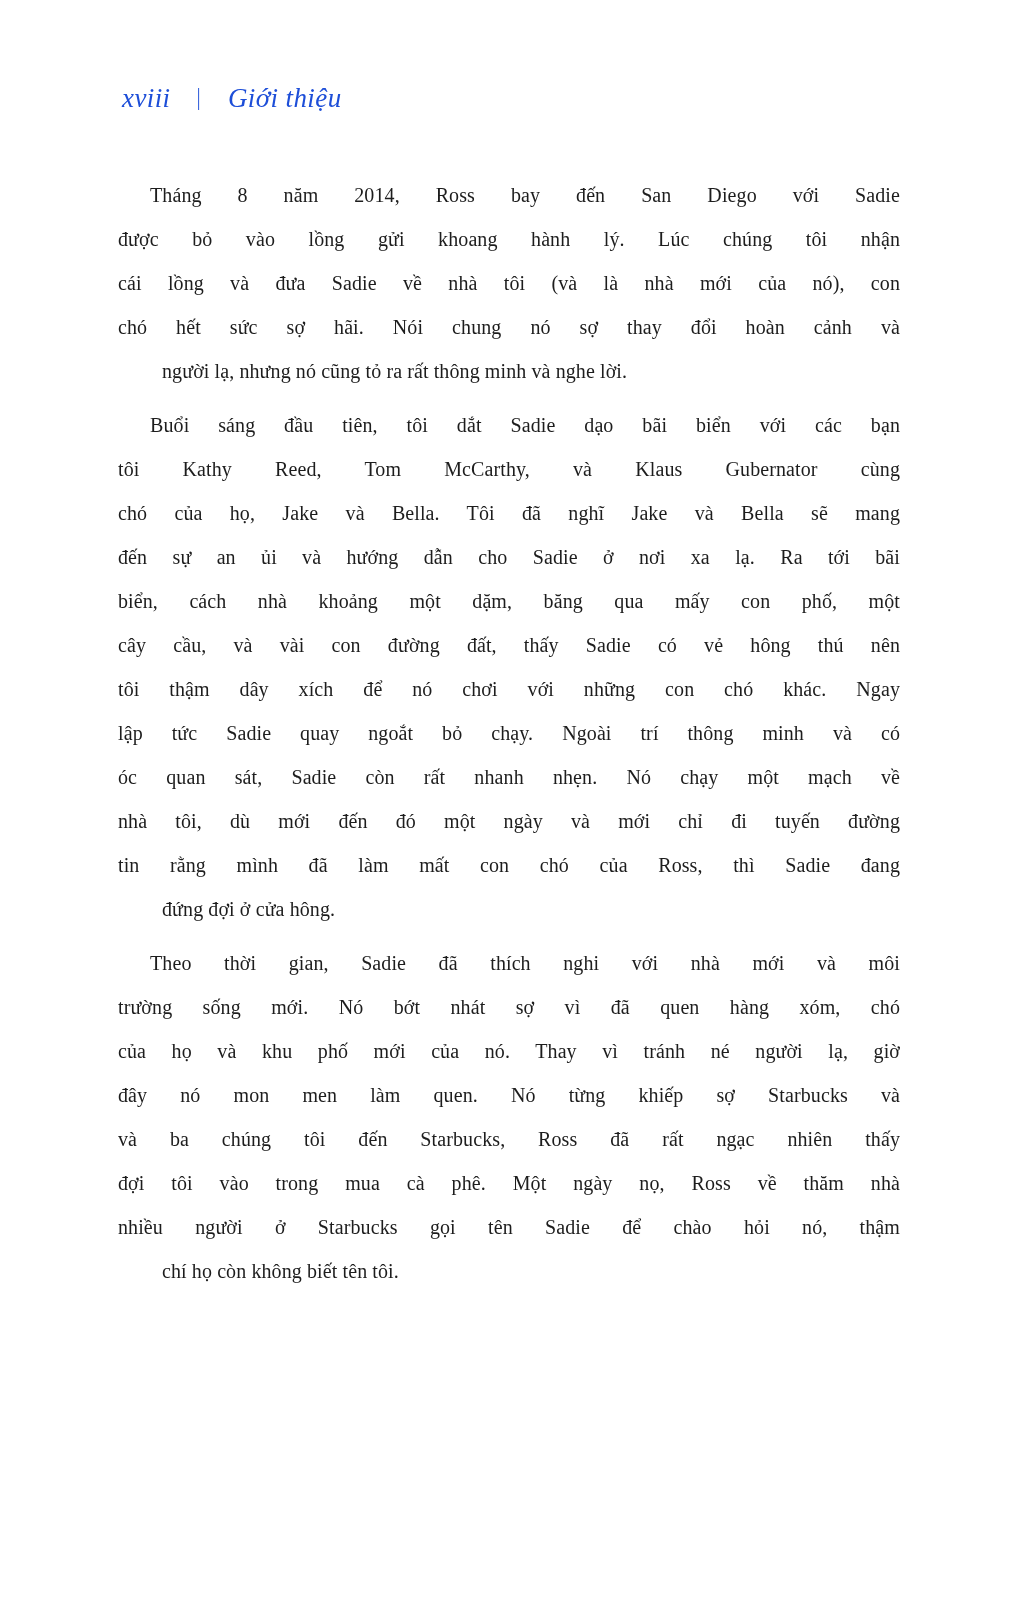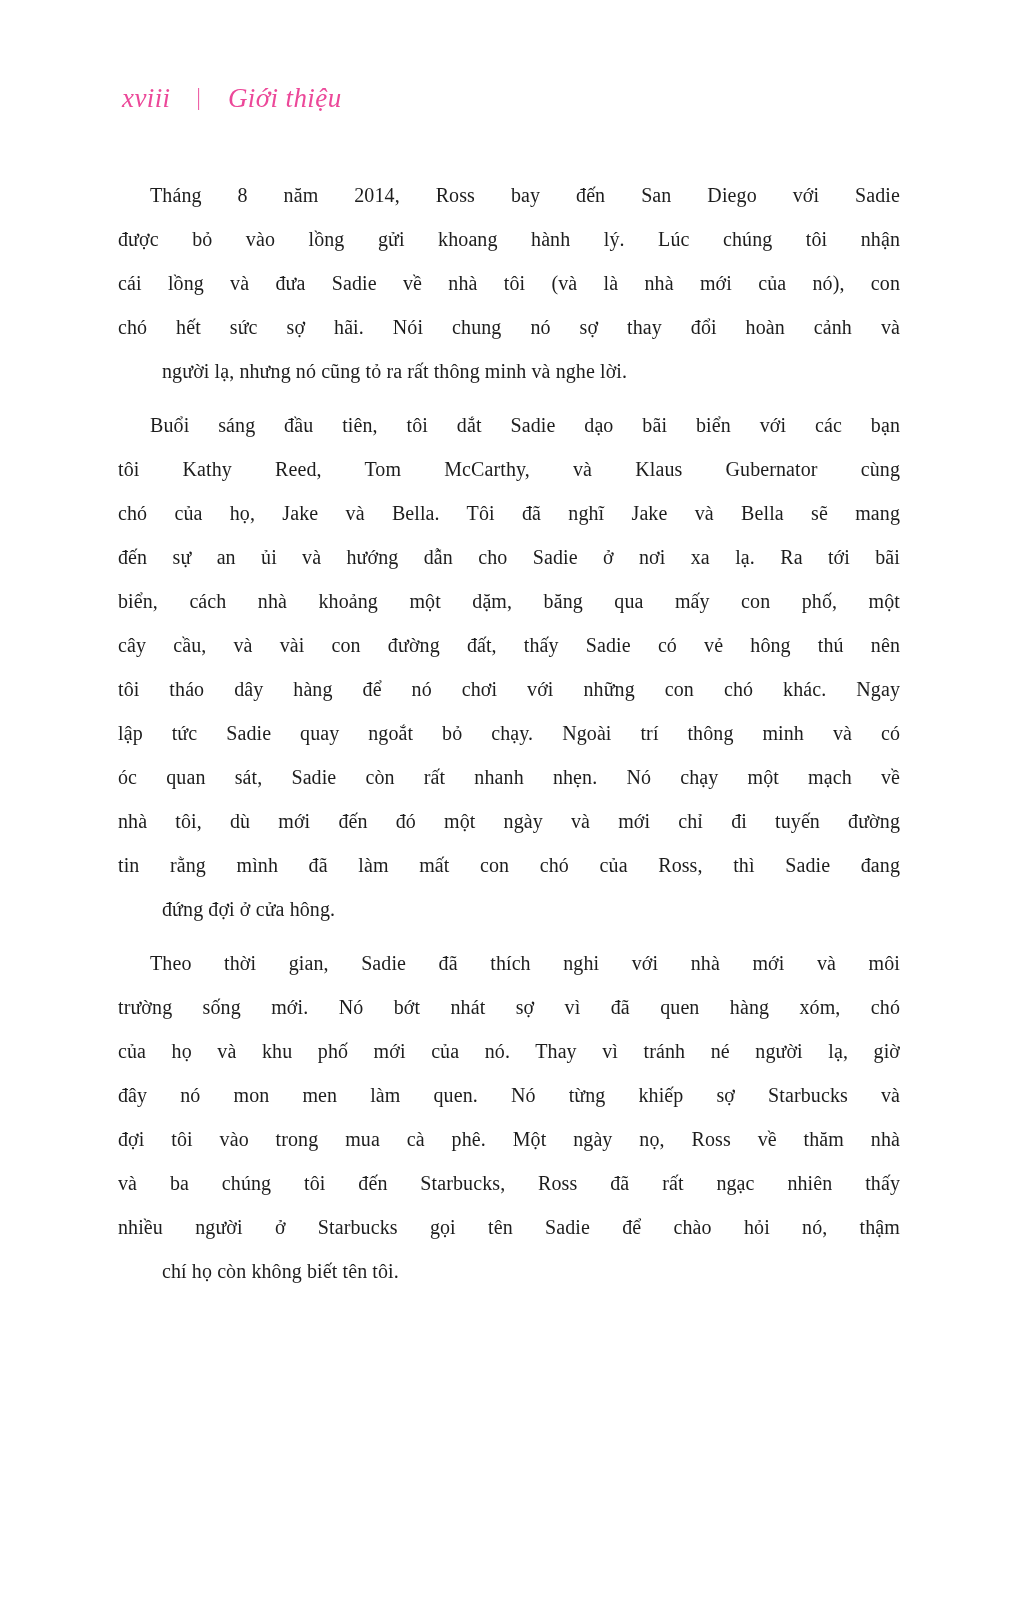--- a/index.html
+++ b/index.html
@@ -60,51 +60,51 @@
   .line.last {
     text-align-last: left;
     margin-left: 44px;
   }
 </style>
 </head>
 <body style="background: rgb(255, 255, 255);">
 
 <div class="page">
 
-  <div class="running-header" style="color: #ec4899;">
+  <div class="running-header" style="color: #1d4ed8;">
     <span class="pagenum">xviii</span><span class="sep">|</span><span class="section">Giới thiệu</span>
   </div>
 
   <div class="body-text" id="body-text" style="color: rgb(29, 29, 29);">
       <div class="para">
         <div class="line first">Tháng 8 năm 2014, Ross bay đến San Diego với Sadie</div>
         <div class="line">được bỏ vào lồng gửi khoang hành lý. Lúc chúng tôi nhận</div>
         <div class="line">cái lồng và đưa Sadie về nhà tôi (và là nhà mới của nó), con</div>
         <div class="line">chó hết sức sợ hãi. Nói chung nó sợ thay đổi hoàn cảnh và</div>
         <div class="line last">người lạ, nhưng nó cũng tỏ ra rất thông minh và nghe lời.</div>
       </div>
       <div class="para">
         <div class="line first">Buổi sáng đầu tiên, tôi dắt Sadie dạo bãi biển với các bạn</div>
         <div class="line">tôi Kathy Reed, Tom McCarthy, và Klaus Gubernator cùng</div>
         <div class="line">chó của họ, Jake và Bella. Tôi đã nghĩ Jake và Bella sẽ mang</div>
         <div class="line">đến sự an ủi và hướng dẫn cho Sadie ở nơi xa lạ. Ra tới bãi</div>
         <div class="line">biển, cách nhà khoảng một dặm, băng qua mấy con phố, một</div>
         <div class="line">cây cầu, và vài con đường đất, thấy Sadie có vẻ hông thú nên</div>
-        <div class="line">tôi tháo dây hàng để nó chơi với những con chó khác. Ngay</div>
+        <div class="line">tôi thậm dây xích để nó chơi với những con chó khác. Ngay</div>
         <div class="line">lập tức Sadie quay ngoắt bỏ chạy. Ngoài trí thông minh và có</div>
         <div class="line">óc quan sát, Sadie còn rất nhanh nhẹn. Nó chạy một mạch về</div>
         <div class="line">nhà tôi, dù mới đến đó một ngày và mới chỉ đi tuyến đường</div>
         <div class="line">tin rằng mình đã làm mất con chó của Ross, thì Sadie đang</div>
         <div class="line last">đứng đợi ở cửa hông.</div>
       </div>
       <div class="para">
         <div class="line first">Theo thời gian, Sadie đã thích nghi với nhà mới và môi</div>
         <div class="line">trường sống mới. Nó bớt nhát sợ vì đã quen hàng xóm, chó</div>
         <div class="line">của họ và khu phố mới của nó. Thay vì tránh né người lạ, giờ</div>
         <div class="line">đây nó mon men làm quen. Nó từng khiếp sợ Starbucks và</div>
+        <div class="line">và ba chúng tôi đến Starbucks, Ross đã rất ngạc nhiên thấy</div>
         <div class="line">đợi tôi vào trong mua cà phê. Một ngày nọ, Ross về thăm nhà</div>
-        <div class="line">và ba chúng tôi đến Starbucks, Ross đã rất ngạc nhiên thấy</div>
         <div class="line">nhiều người ở Starbucks gọi tên Sadie để chào hỏi nó, thậm</div>
         <div class="line last">chí họ còn không biết tên tôi.</div>
       </div>
     </div>
 
 </div>
 
 </body></html>

